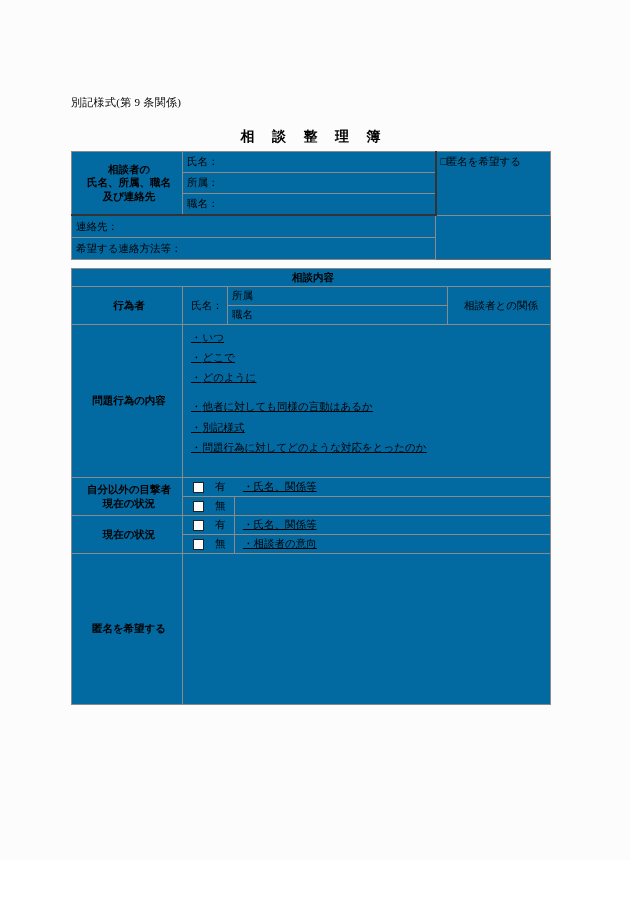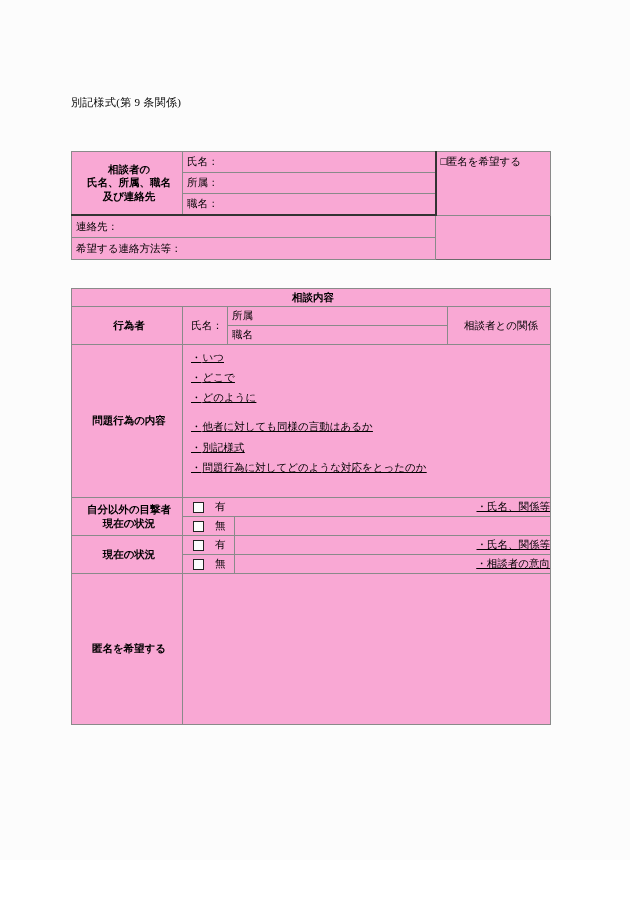--- a/index.html
+++ b/index.html
@@ -39,35 +39,35 @@
     font-size: 14px;
     font-weight: bold;
     letter-spacing: 7px;
     text-indent: 7px;
   }
   table.frm {
     position: absolute;
     border-collapse: collapse;
     table-layout: fixed;
     font-size: 10.5px;
-    background: #f9a8d4;
+    background: #0369a1;
   }
   table.frm td {
     border: 1px solid #8a8a8a;
     padding: 0 0 0 4px;
     vertical-align: middle;
     line-height: 1.25;
     overflow: hidden;
   }
   
   table.frm {
     border: 1.5px solid #6b6b6b;
   }
   .tbl1 { left: 71px; top: 151px; width: 479px; }
-  .tbl2 { left: 71px; top: 288px; width: 479px; }
+  .tbl2 { left: 71px; top: 268px; width: 479px; }
 
   .lbl {
     text-align: center;
     font-weight: bold;
     padding: 2px 2px;
     line-height: 1.6;
   }
   .thickTop { border-top: 2px solid #333333 !important; }
   .thickRight { border-right: 2px solid #333333 !important; }
   .ctr { text-align: center; }
@@ -123,31 +123,31 @@
     align-items: center;
     padding-left: 6px;
     box-sizing: border-box;
   }
   .splitrow .leftbox.noborder { border-right: none; }
   .splitrow .rightbox {
     flex: 1;
     display: flex;
     align-items: center;
     padding-left: 8px;
-    justify-content: flex-end;
   }
   .big-blank { height: 150px; }
 </style>
 </head>
 <body>
 
 <div class="page">
 
   <div class="form-code">別記様式(第 9 条関係)</div>
 
+  <div class="doc-title">相 談 整 理 簿</div>
 
   <table class="frm tbl1">
     <colgroup>
       <col style="width:111px">
       <col style="width:253px">
       <col style="width:115px">
     </colgroup>
     <tbody>
       <tr>
         <td rowspan="3" class="lbl">

